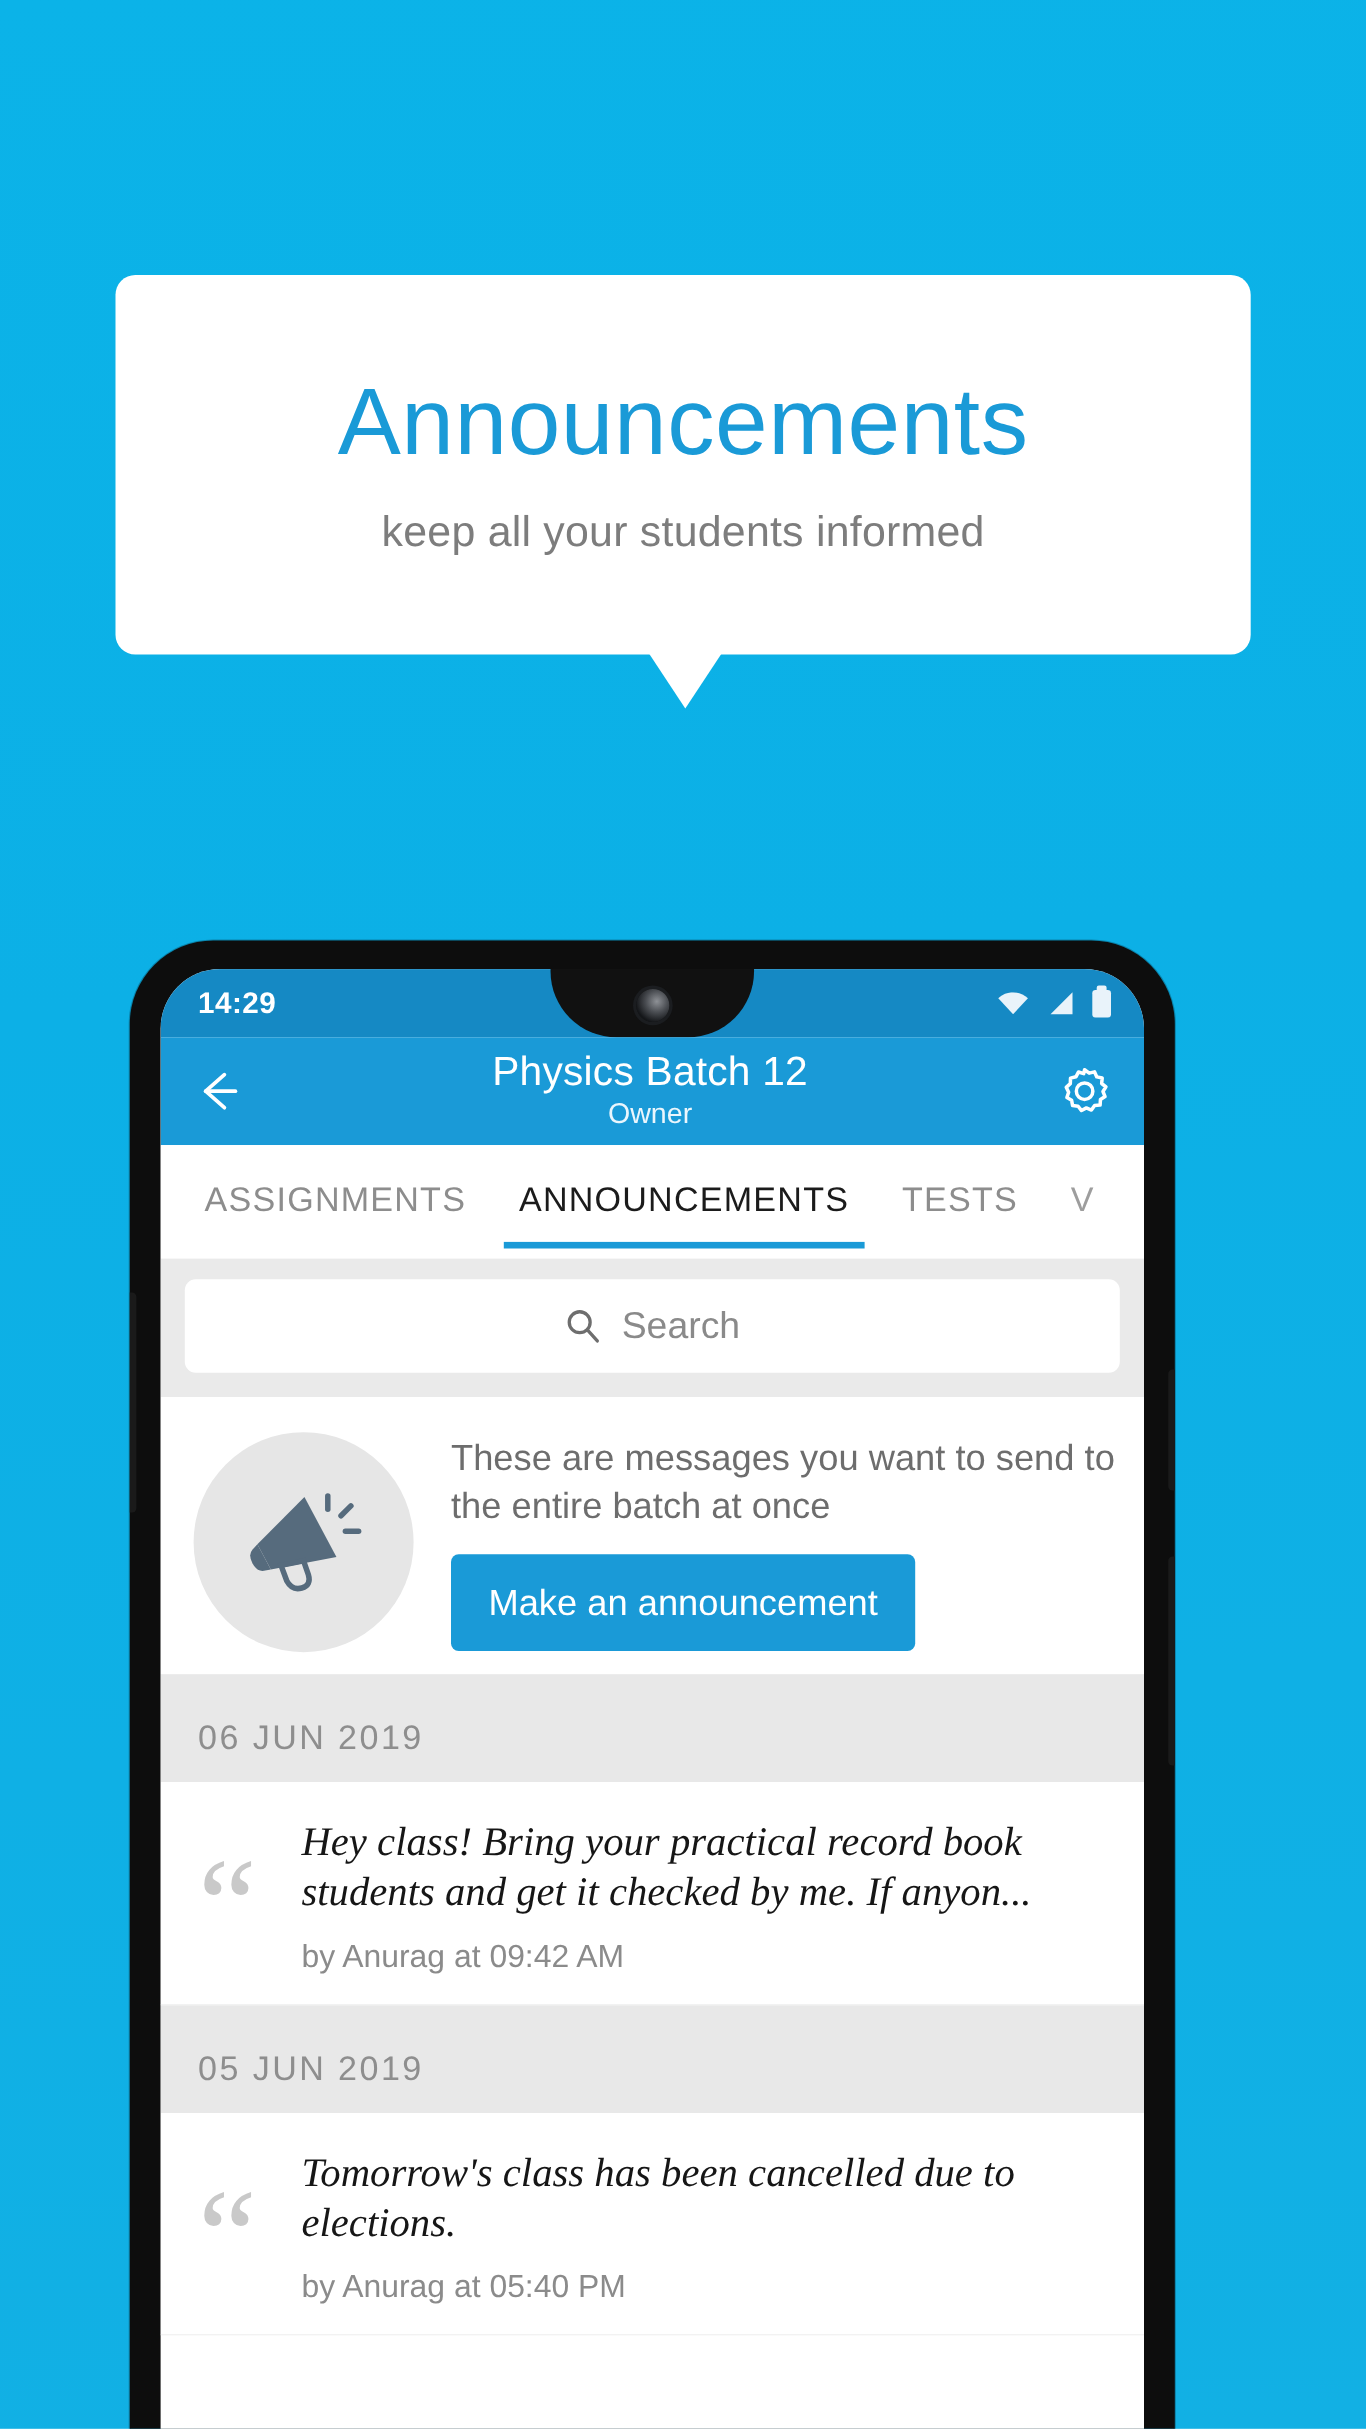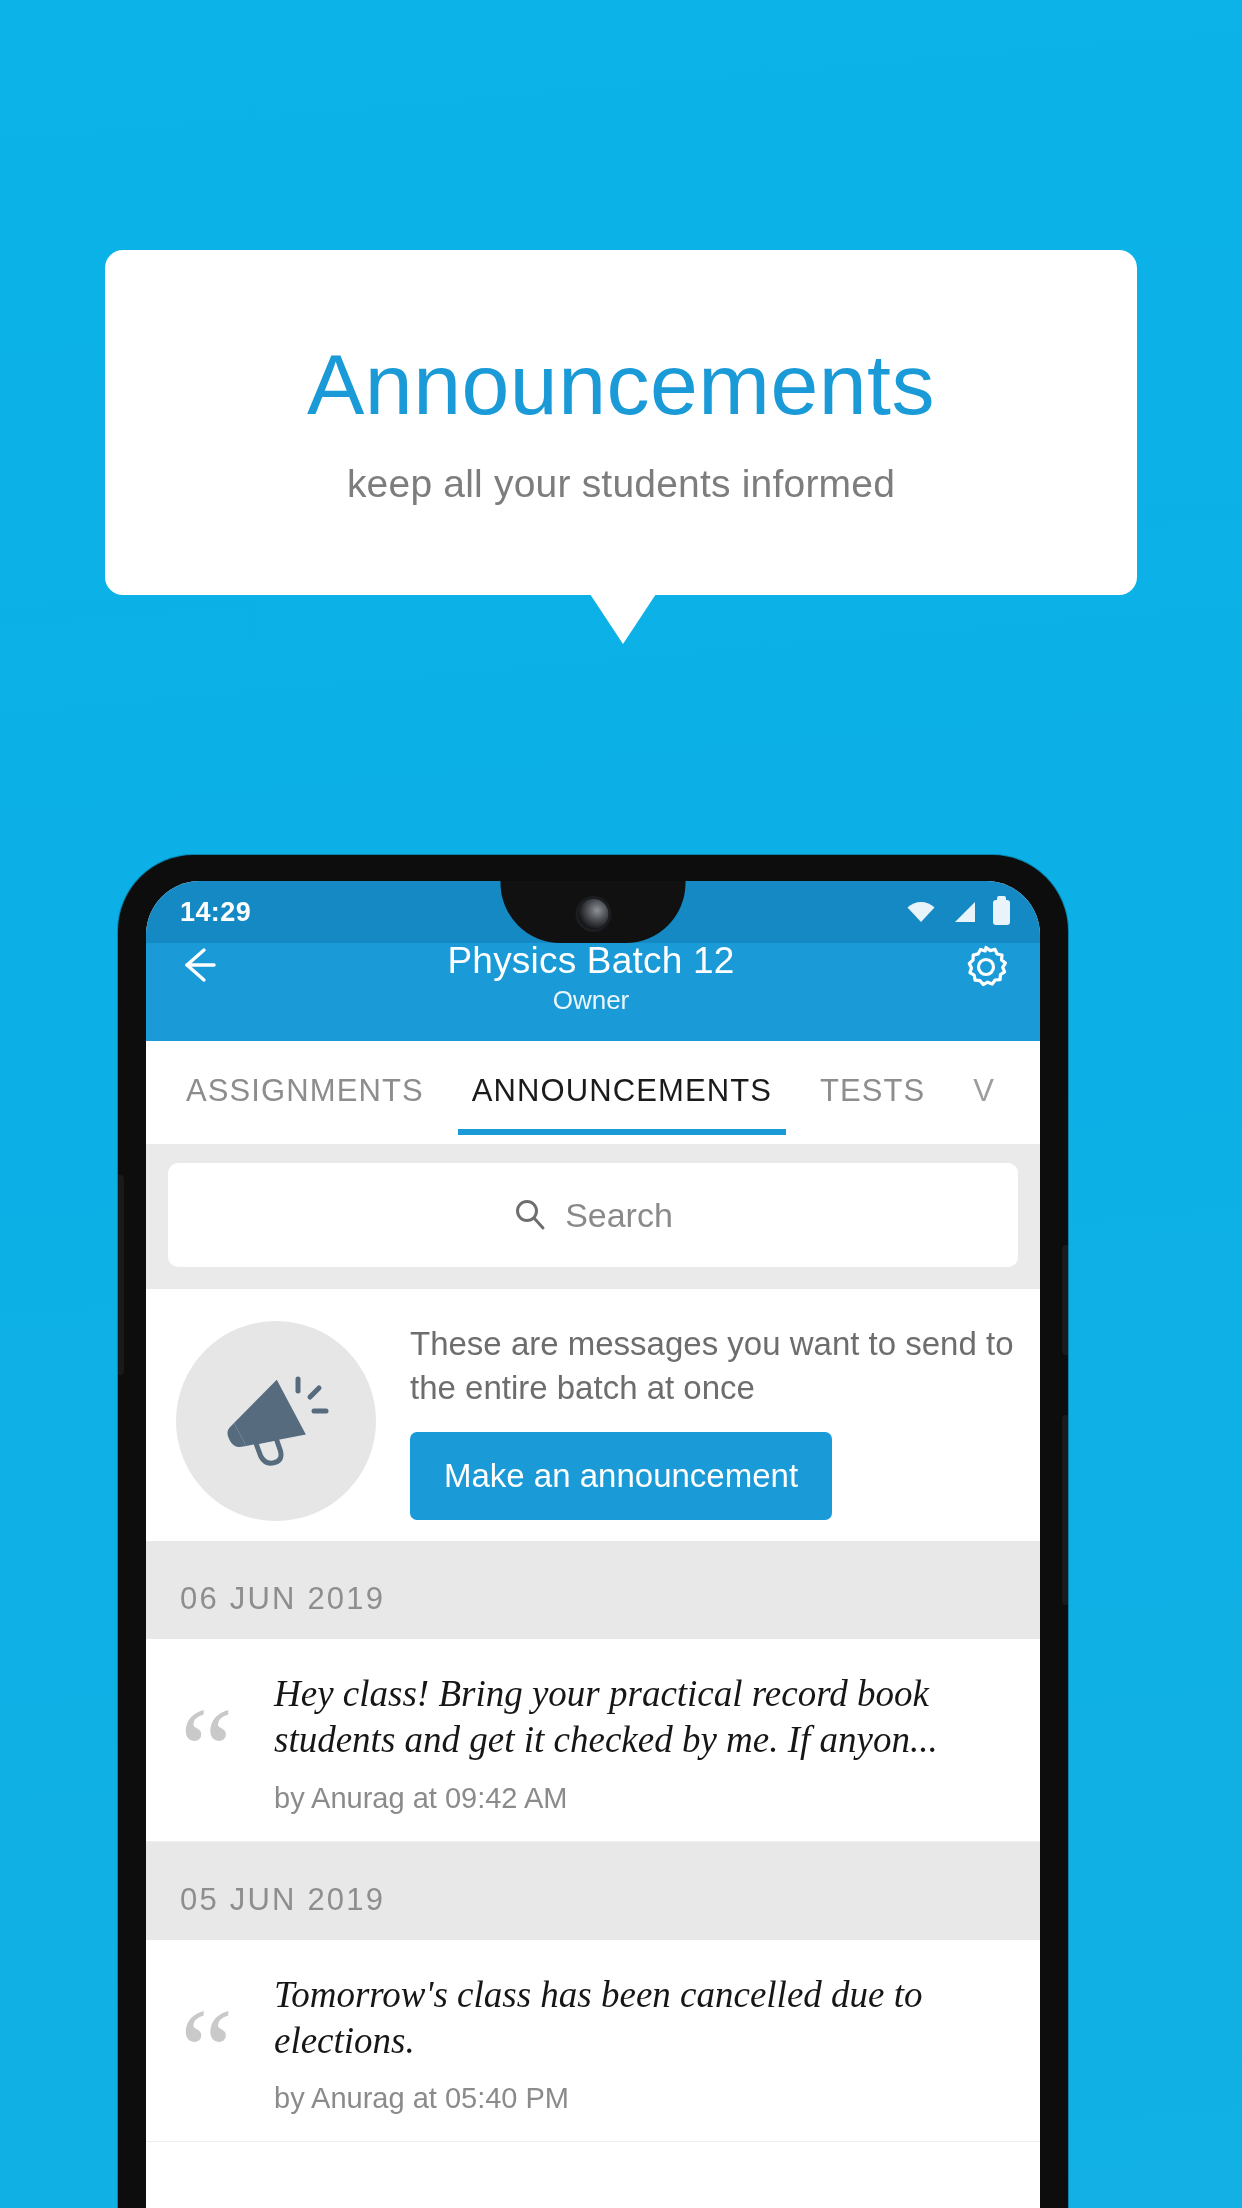--- a/index.html
+++ b/index.html
@@ -121,21 +121,21 @@
     border-radius:50%;
     background:radial-gradient(circle at 62% 38%, #8e9196 0%, #4a4d52 38%, #15171a 72%, #0a0b0c 100%);
     box-shadow:0 0 0 3px #1b1d20;
   }
 
   
   .appbar{
     height:98px;
     background:#1a9ad7;
     display:flex;
-    align-items:flex-start;
+    align-items:center;
     padding:0 30px;
     position:relative;
   }
   .appbar-titles{
     flex:1;
     display:flex;
     flex-direction:column;
     align-items:center;
     justify-content:center;
     margin-top:-2px;
@@ -171,21 +171,21 @@
     height:6px; background:#1a9ad7;
   }
   .tab.clipped{ opacity:0.85; }
 
   
   .search-wrap{
     background:#eaeaea;
     padding:19px 22px 22px 22px;
   }
   .search-box{
-    height:104px;
+    height:85px;
     background:#ffffff;
     border-radius:10px;
     display:flex;
     align-items:center;
     justify-content:center;
     gap:18px;
   }
   .search-icon{ width:34px; height:34px; }
   .search-ph{ font-size:34px; color:#8a8a8a; }
 

